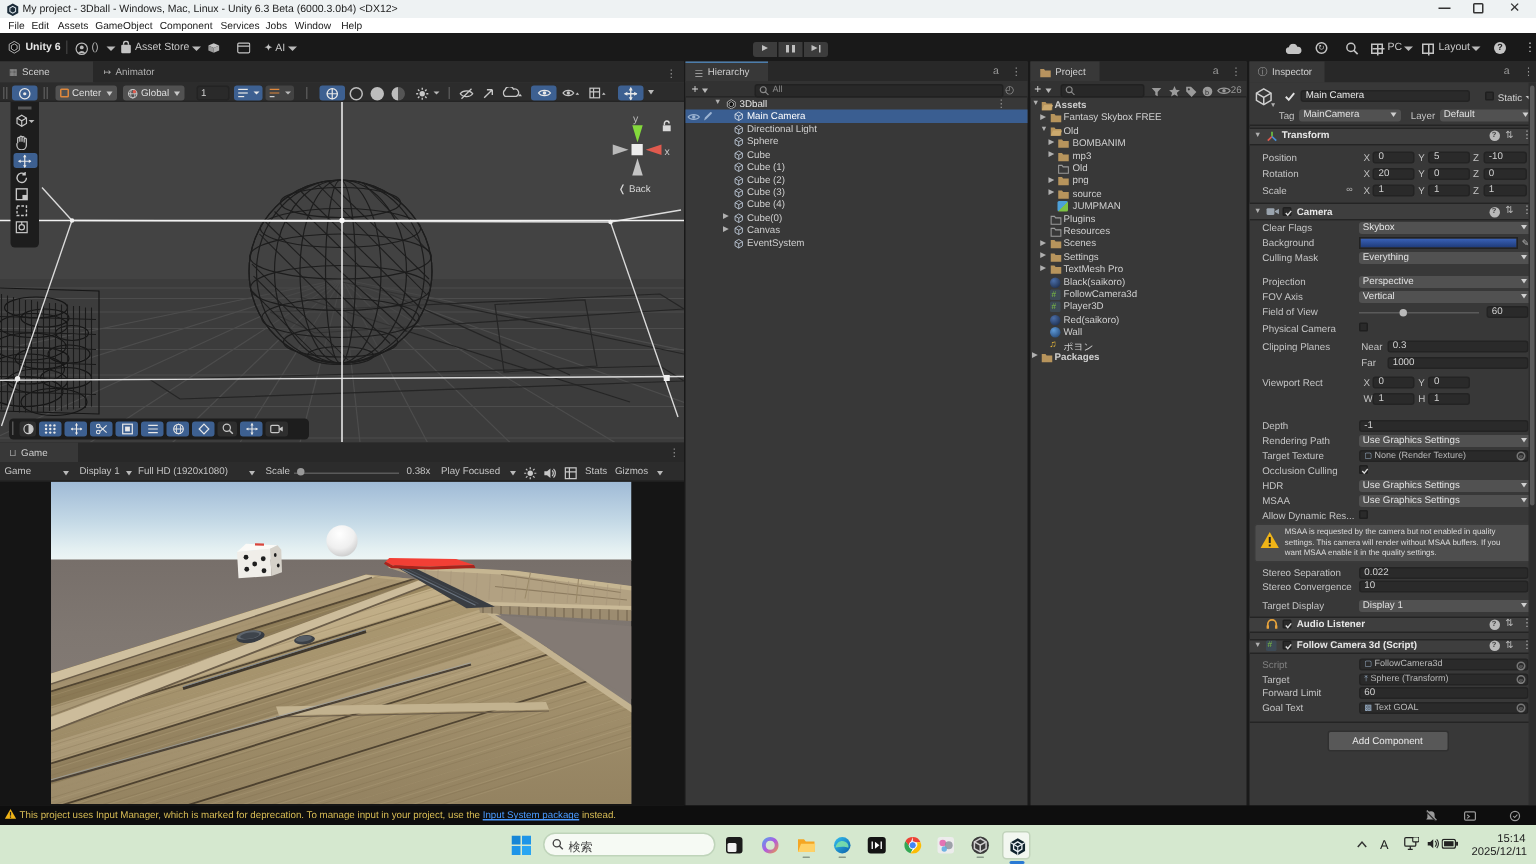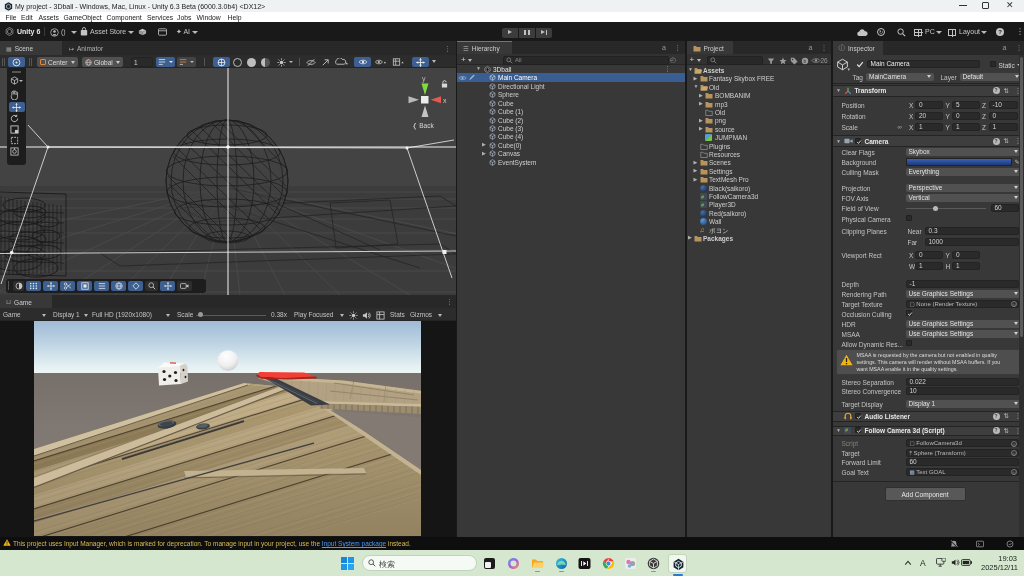--- a/index.html
+++ b/index.html
@@ -1460,15 +1460,15 @@
         <path d="M7 3.2 a3 3 0 0 1 0 4.6 M8.3 2 a5 5 0 0 1 0 7" fill="none" stroke="#222" stroke-width="0.9"></path>
       </svg>
     </div>
   <div class="abs" style="left:961px;top:559px;">
       <svg width="11" height="7" viewBox="0 0 13 8">
         <rect x="0.5" y="0.5" width="10.5" height="7" rx="1.5" fill="none" stroke="#222" stroke-width="1"></rect>
         <rect x="11.5" y="2.5" width="1.5" height="3" fill="#222"></rect>
         <rect x="2" y="2" width="7.5" height="4" fill="#222"></rect>
       </svg>
     </div>
-  <div class="abs" style="left:995px;top:554px;font-size:7.5px;color:#222;text-align:right;width:22px;">19:03</div>
+  <div class="abs" style="left:995px;top:554px;font-size:7.5px;color:#222;text-align:right;width:22px;">15:14</div>
   <div class="abs" style="left:981px;top:563px;font-size:7.5px;color:#222;">2025/12/11</div>
 </div>
 
 </body></html>

